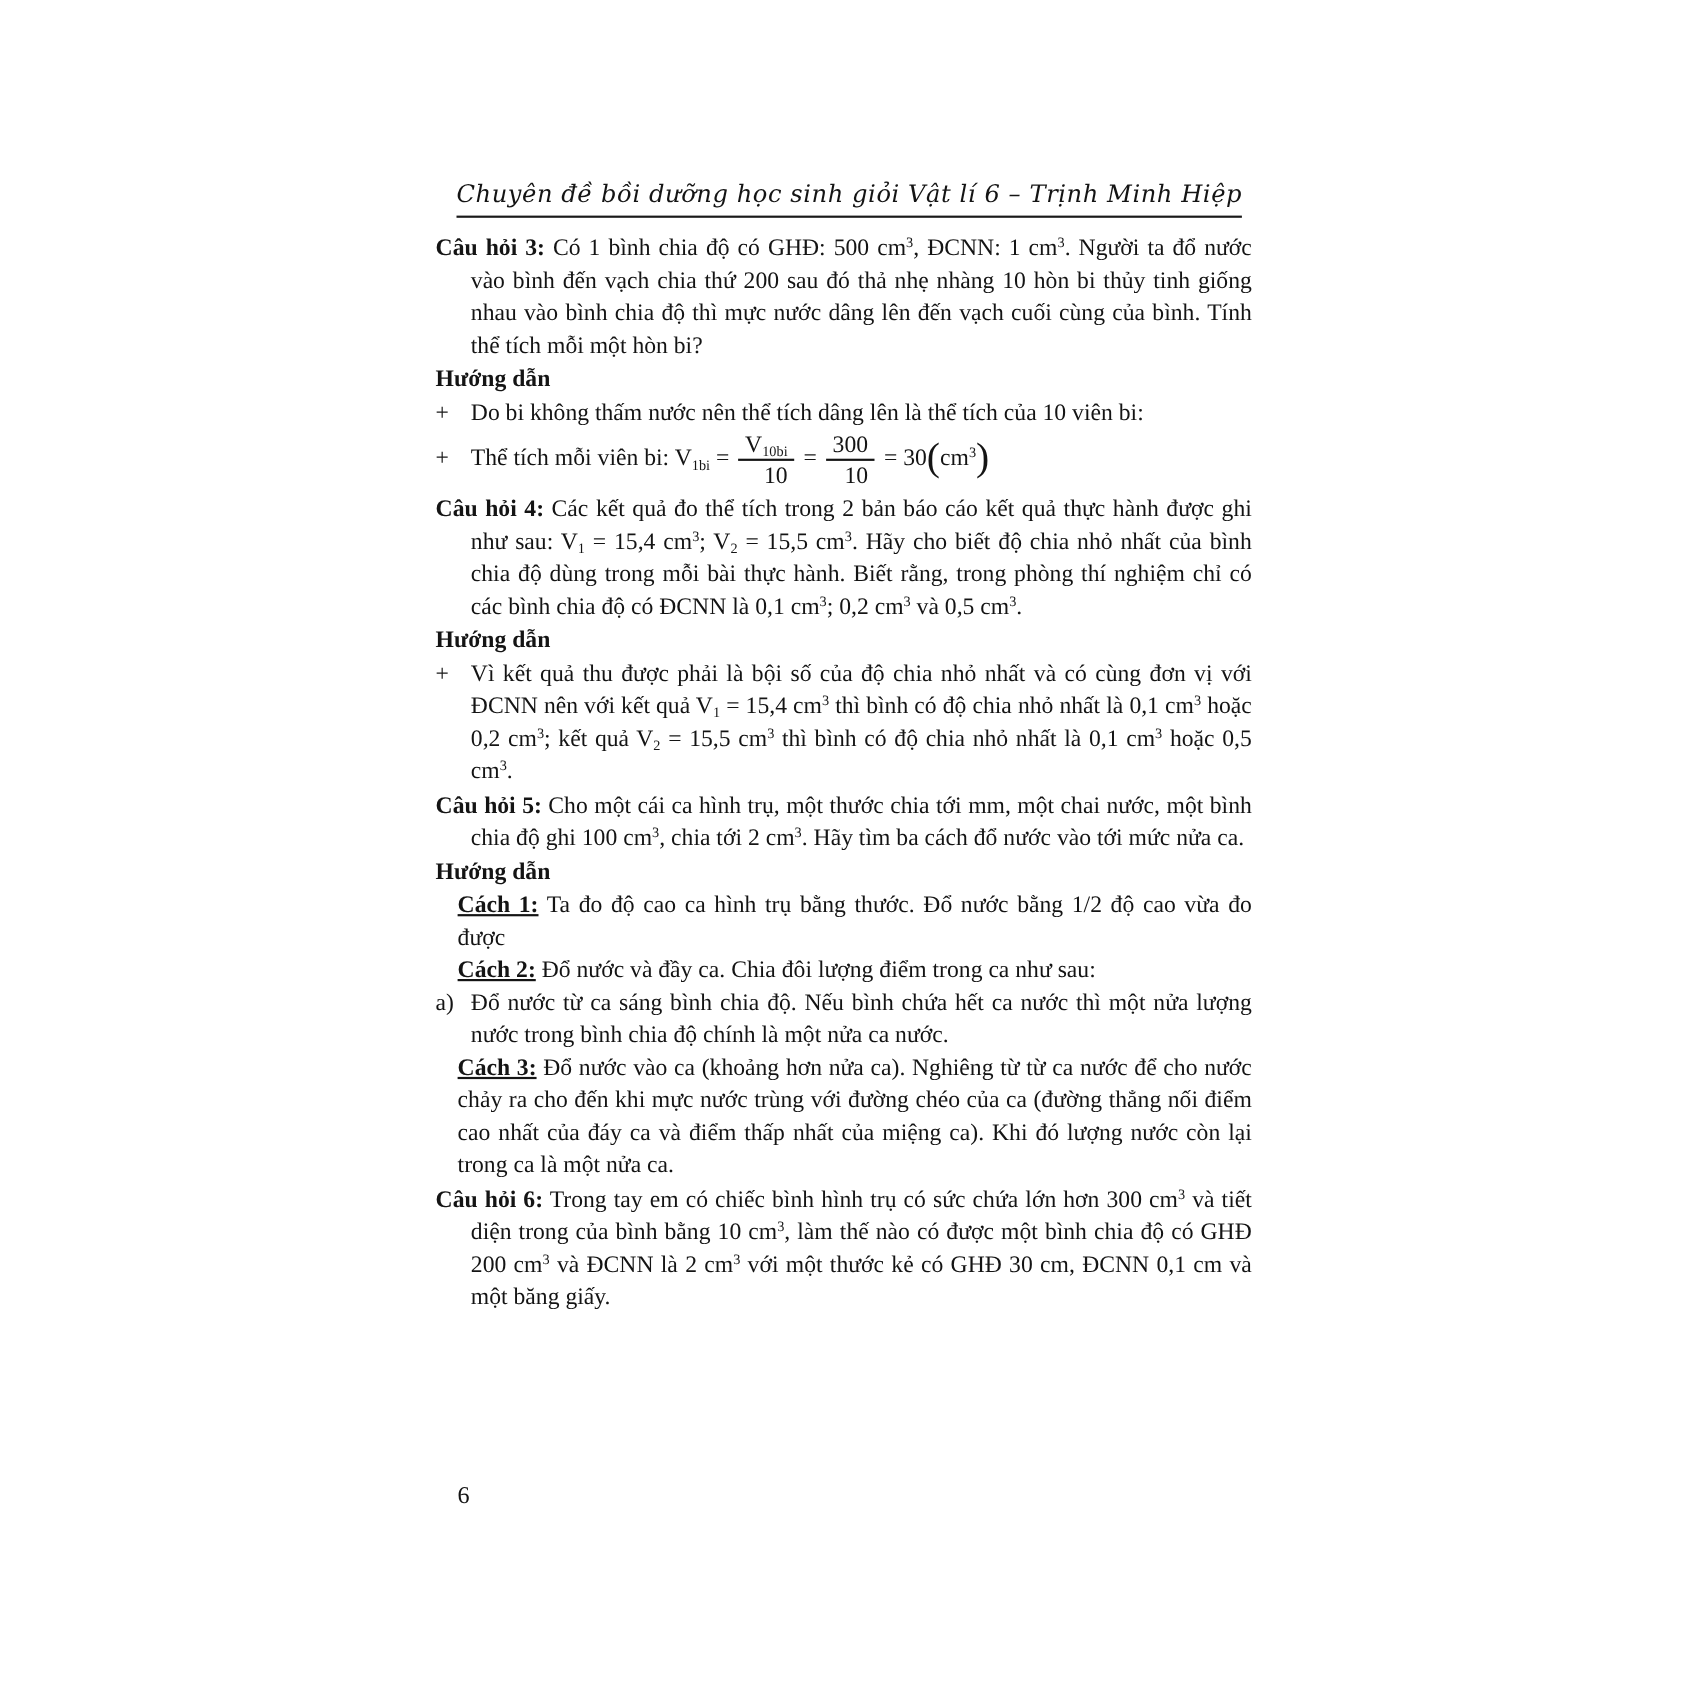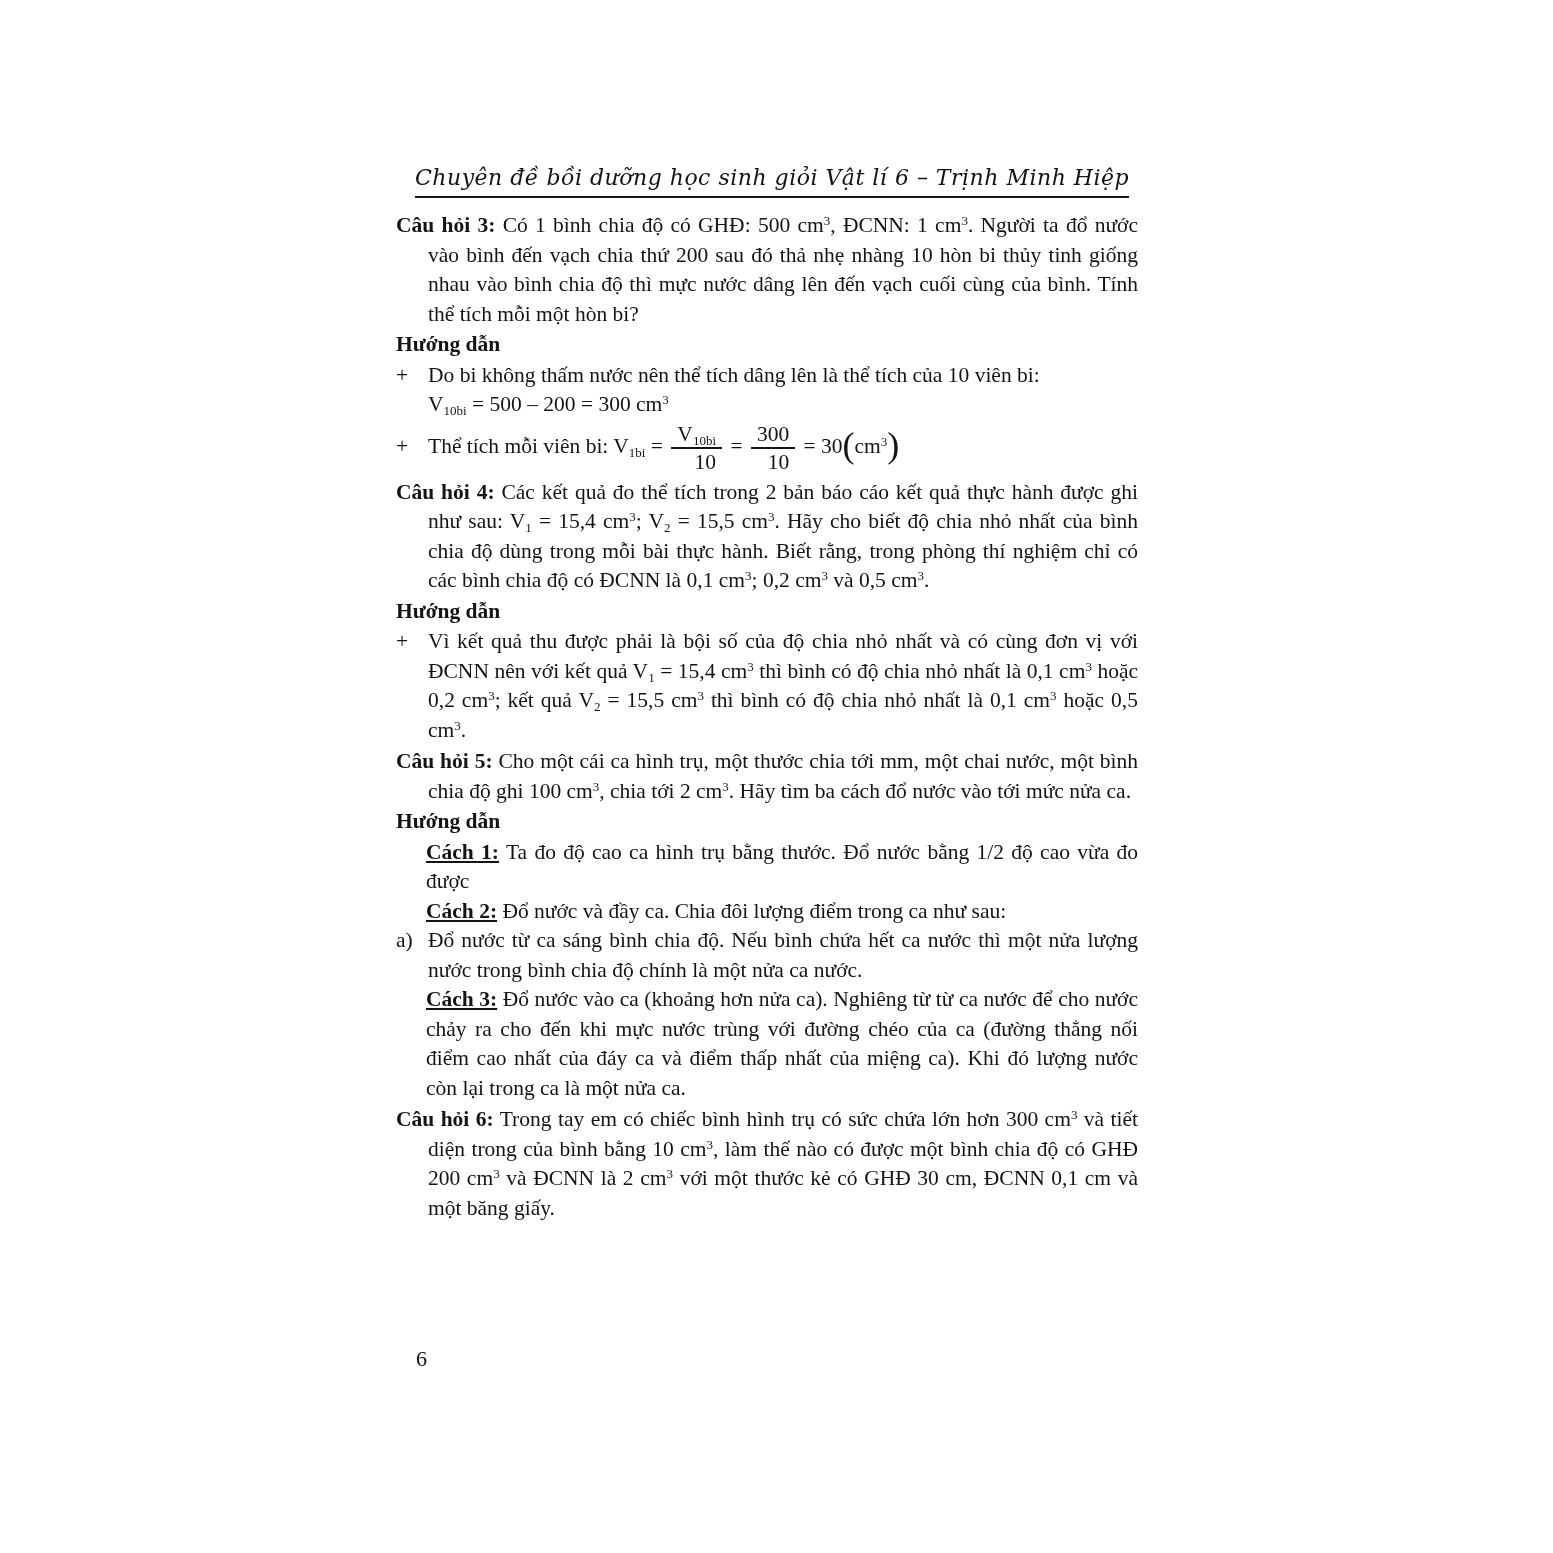--- a/index.html
+++ b/index.html
@@ -17,21 +17,21 @@
   }
   .content{
     position:absolute;left:396px;top:209px;width:742px;
     font-size:21.5px;line-height:29.5px;text-align:justify;
   }
   .content b{font-weight:bold;}
   .q{padding-left:32px;text-indent:-32px;margin-top:2px;}
   .hd{text-align:left;font-weight:bold;padding-left:0;text-indent:0;margin:1px 0;}
   .plus{padding-left:32px;text-indent:-32px;}
   .formula{margin-left:32px;}
-  .cach{margin-left:30px;}
+  .cach{margin-left:20px;}
   .cach .lbl{font-weight:bold;text-decoration:underline;}
   .alpha{padding-left:32px;text-indent:-32px;}
   .marker{display:inline-block;width:32px;text-indent:0;}
   sup,sub{font-size:13px;line-height:0;}
   sup{vertical-align:0.55em;}
   sub{vertical-align:-0.3em;}
   .frac{
     display:inline-block;vertical-align:middle;text-align:right;
     line-height:1.12;margin:2px 3px;text-indent:0;
   }
@@ -45,21 +45,20 @@
 </style>
 </head>
 <body>
 
 <div class="page-header">Chuyên đề bồi dưỡng học sinh giỏi Vật lí 6 – Trịnh Minh Hiệp</div>
 
 <div class="content" id="content">
     <div class="q"><b class="lbl">Câu hỏi 3:</b><span> Có 1 bình chia độ có GHĐ: 500 cm</span><sup>3</sup><span>, ĐCNN: 1 cm</span><sup>3</sup><span>. Người ta đổ nước vào bình đến vạch chia thứ 200 sau đó thả nhẹ nhàng 10 hòn bi thủy tinh giống nhau vào bình chia độ thì mực nước dâng lên đến vạch cuối cùng của bình. Tính thể tích mỗi một hòn bi?</span></div>
     <div class="hd">Hướng dẫn</div>
     <div class="plus"><span class="marker">+</span><span>Do bi không thấm nước nên thể tích dâng lên là thể tích của 10 viên bi:</span></div>
-    <div class="formula"><span>V</span><sub>10bi</sub><span> = 500 – 200 = 300 cm</span><sup>3</sup></div>
     <div class="plus"><span class="marker">+</span><span>Thể tích mỗi viên bi:  V</span><sub>1bi</sub><span> = </span><span class="frac"><span class="num"><span>V</span><sub>10bi</sub></span><span class="den"><span>10</span></span></span><span> = </span><span class="frac"><span class="num"><span>300</span></span><span class="den"><span>10</span></span></span><span> = 30</span><span class="bigp">(</span><span>cm</span><sup>3</sup><span class="bigp">)</span></div>
     <div class="q"><b class="lbl">Câu hỏi 4:</b><span> Các kết quả đo thể tích trong 2 bản báo cáo kết quả thực hành được ghi như sau: V</span><sub>1</sub><span> = 15,4 cm</span><sup>3</sup><span>; V</span><sub>2</sub><span> = 15,5 cm</span><sup>3</sup><span>. Hãy cho biết độ chia nhỏ nhất của bình chia độ dùng trong mỗi bài thực hành. Biết rằng, trong phòng thí nghiệm chỉ có các bình chia độ có ĐCNN là 0,1 cm</span><sup>3</sup><span>; 0,2 cm</span><sup>3</sup><span> và 0,5 cm</span><sup>3</sup><span>.</span></div>
     <div class="hd">Hướng dẫn</div>
     <div class="plus"><span class="marker">+</span><span>Vì kết quả thu được phải là bội số của độ chia nhỏ nhất và có cùng đơn vị với ĐCNN nên với kết quả V</span><sub>1</sub><span> = 15,4 cm</span><sup>3</sup><span> thì bình có độ chia nhỏ nhất là 0,1 cm</span><sup>3</sup><span> hoặc 0,2 cm</span><sup>3</sup><span>; kết quả V</span><sub>2</sub><span> = 15,5 cm</span><sup>3</sup><span> thì bình có độ chia nhỏ nhất là 0,1 cm</span><sup>3</sup><span> hoặc 0,5 cm</span><sup>3</sup><span>.</span></div>
     <div class="q"><b class="lbl">Câu hỏi 5:</b><span> Cho một cái ca hình trụ, một thước chia tới mm, một chai nước, một bình chia độ ghi 100 cm</span><sup>3</sup><span>, chia tới 2 cm</span><sup>3</sup><span>. Hãy tìm ba cách đổ nước vào tới mức nửa ca.</span></div>
     <div class="hd">Hướng dẫn</div>
     <div class="cach"><b class="lbl">Cách 1:</b><span> Ta đo độ cao ca hình trụ bằng thước. Đổ nước bằng 1/2 độ cao vừa đo được</span></div>
     <div class="cach"><b class="lbl">Cách 2:</b><span> Đổ nước và đầy ca. Chia đôi lượng điểm trong ca như sau:</span></div>
     <div class="alpha"><span class="marker">a)</span><span>Đổ nước từ ca sáng bình chia độ. Nếu bình chứa hết ca nước thì một nửa lượng nước trong bình chia độ chính là một nửa ca nước.</span></div>
     <div class="cach"><b class="lbl">Cách 3:</b><span> Đổ nước vào ca (khoảng hơn nửa ca). Nghiêng từ từ ca nước để cho nước chảy ra cho đến khi mực nước trùng với đường chéo của ca (đường thẳng nối điểm cao nhất của đáy ca và điểm thấp nhất của miệng ca). Khi đó lượng nước còn lại trong ca là một nửa ca.</span></div>

